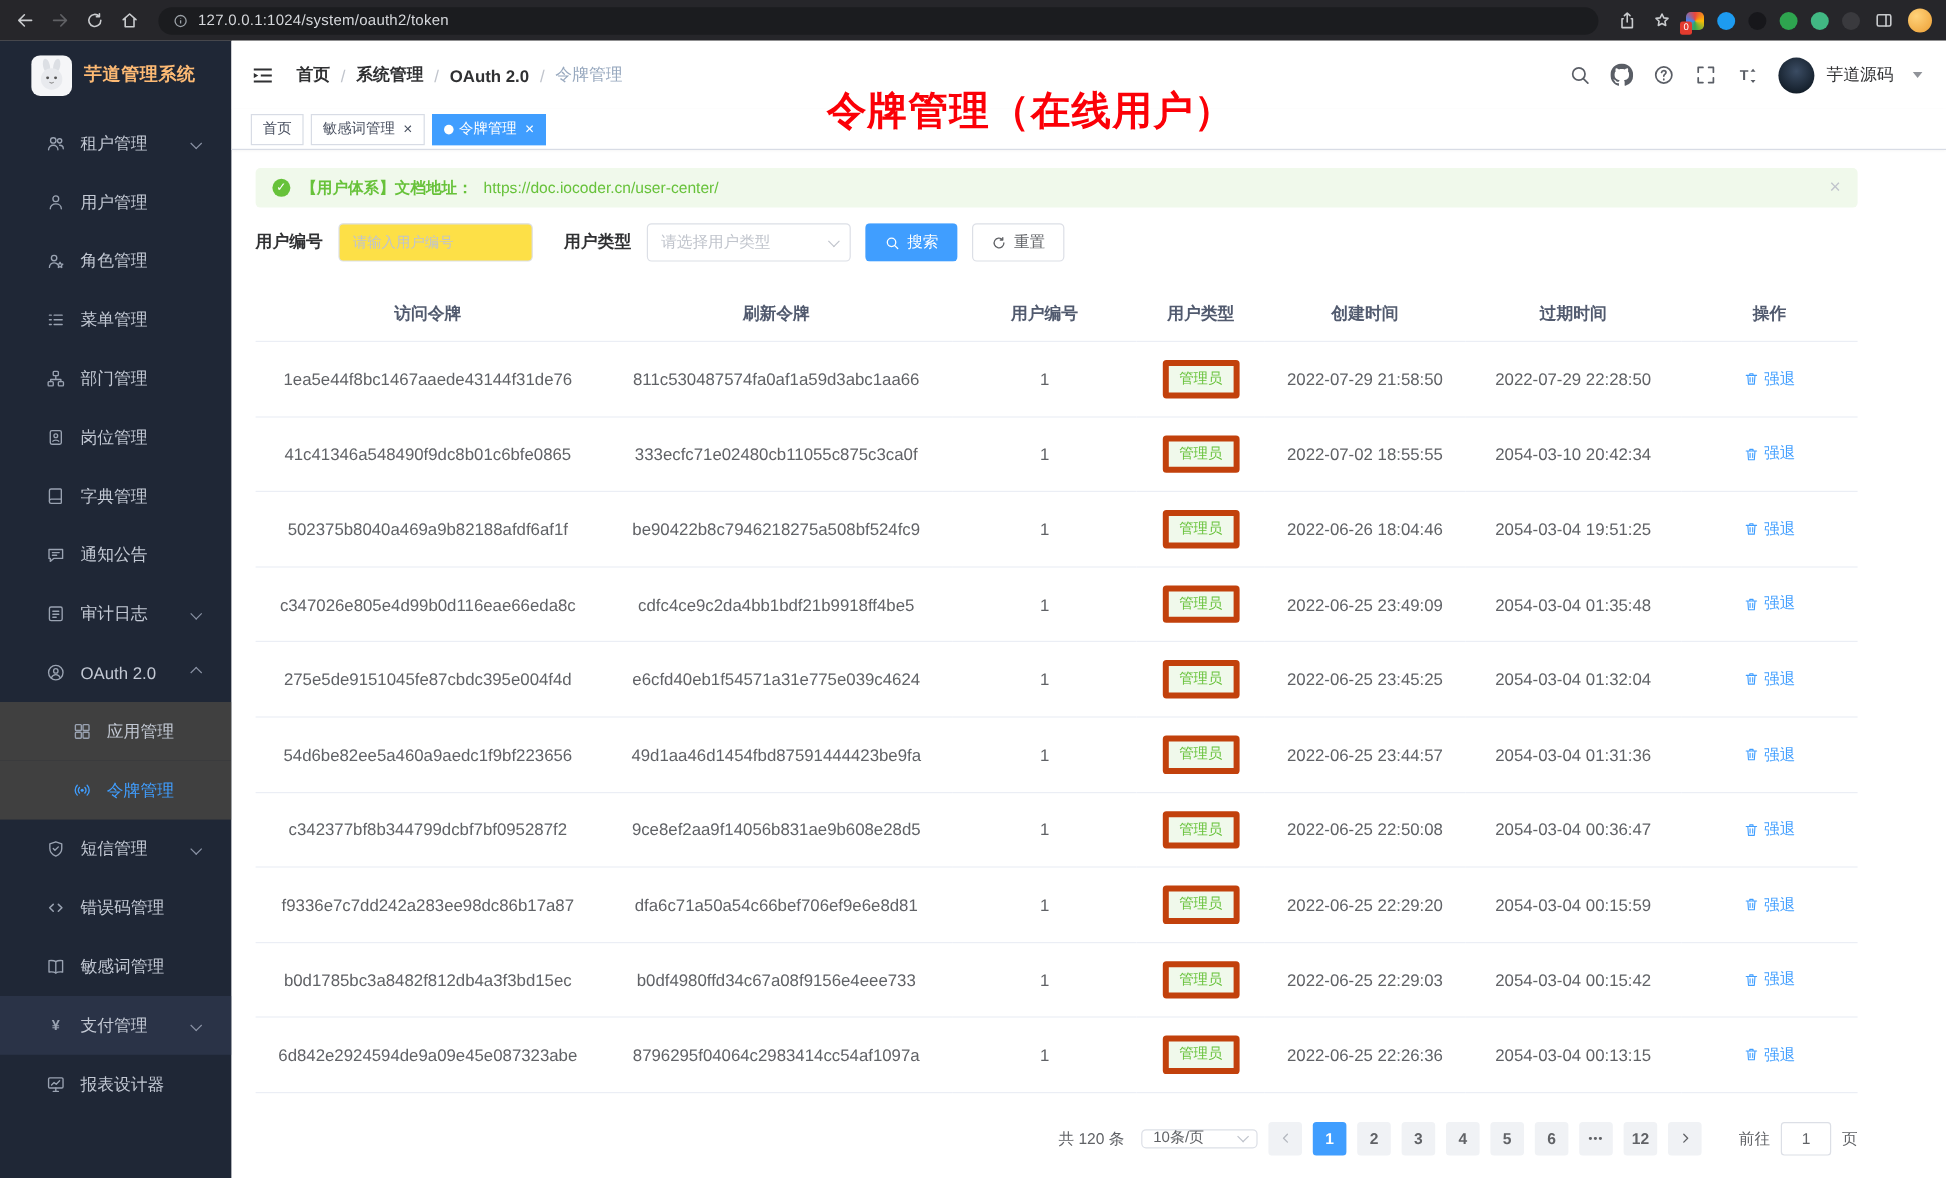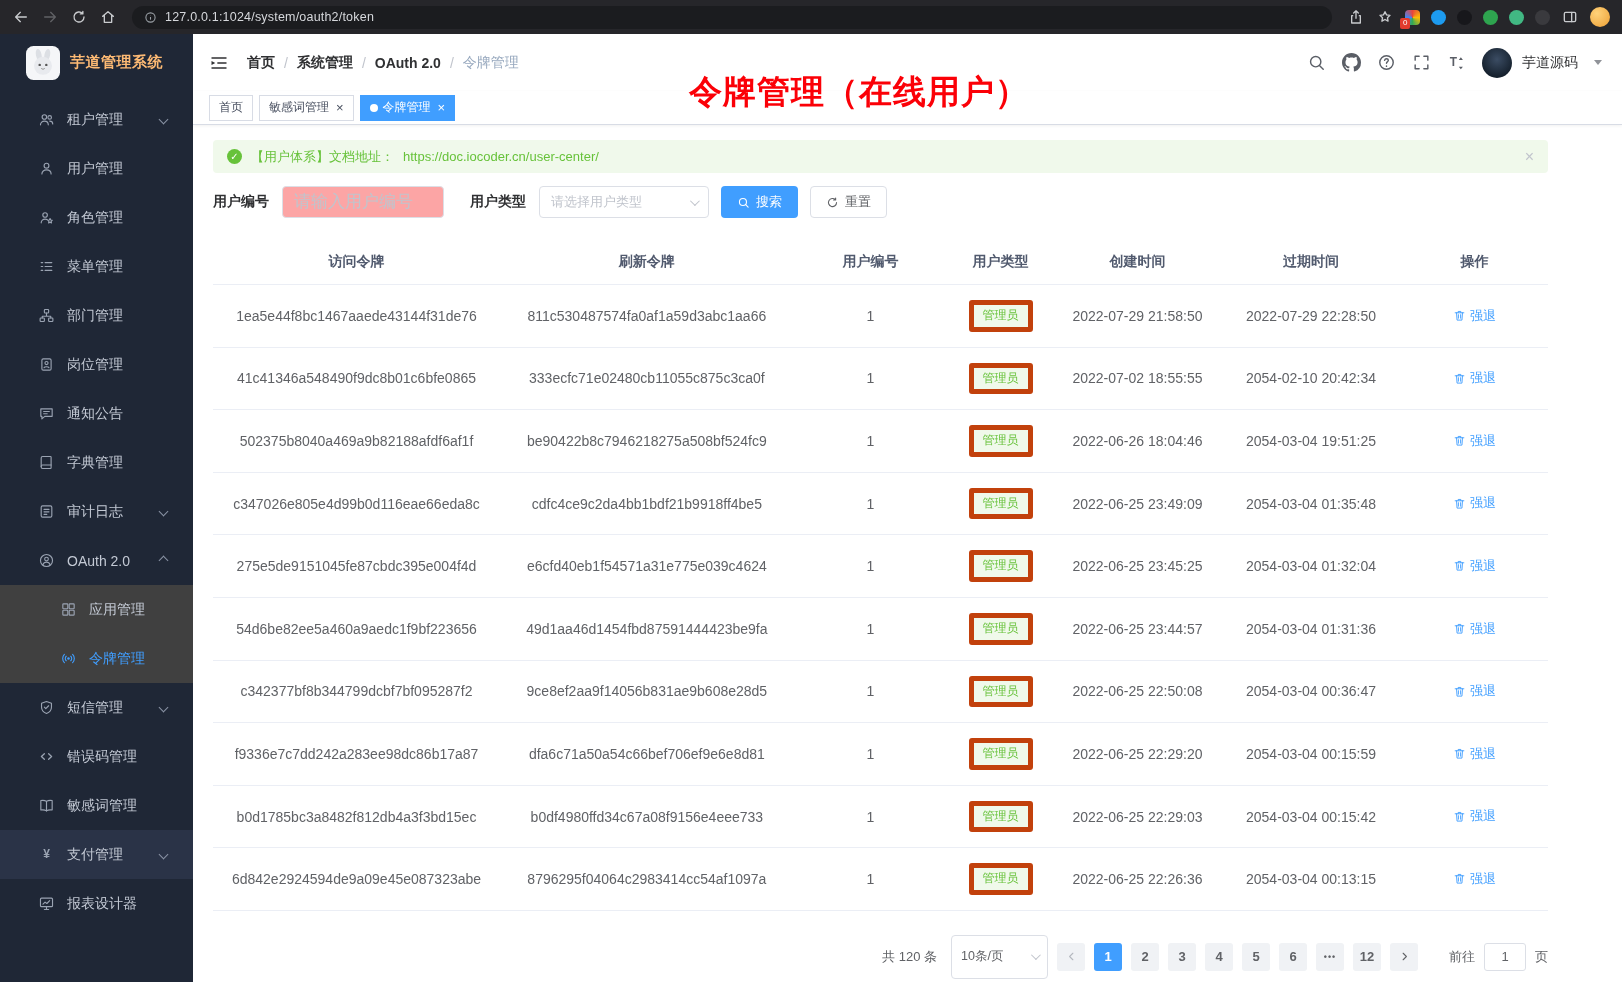--- a/index.html
+++ b/index.html
@@ -66,28 +66,28 @@
   .tab-dot{width:8px;height:8px;border-radius:50%;background:#fff;flex:0 0 auto;}
   .tab-close{font-size:13px;line-height:1;margin-left:2px;cursor:pointer;}
 
   
   .annotation{position:absolute;left:496px;top:36px;font-size:33px;font-weight:900;letter-spacing:1px;z-index:30;pointer-events:none;white-space:nowrap;}
 
   
   .content{flex:1;padding:15px 74px 0 20px;min-height:0;}
   .alert{height:33px;background:#f0f9eb;border-radius:4px;display:flex;align-items:center;gap:9px;padding:0 14px;font-size:13px;color:#67c23a;}
   .alert-check{width:15px;height:15px;border-radius:50%;background:#67c23a;color:#fff;font-size:10px;display:inline-flex;align-items:center;justify-content:center;font-weight:700;flex:0 0 auto;}
-  .alert-text{font-weight:400;}
+  .alert-text{font-weight:700;}
   .alert-link{color:#67c23a;text-decoration:none;cursor:pointer;}
   .alert-close{margin-left:auto;color:#c0c4cc;font-size:16px;cursor:pointer;line-height:1;}
 
   .filter-row{margin-top:13px;display:flex;align-items:center;font-size:14px;}
   .f-label{font-weight:700;color:#303133;margin-right:13px;white-space:nowrap;}
   .f-label.second{margin-left:26px;}
-  .inp{width:162px;height:32px;border:1px solid #dcdfe6;border-radius:4px;padding:0 11px;font-size:17px;color:#606266;outline:none;background:#fca5a5;font-family:inherit;}
+  .inp{width:162px;height:32px;border:1px solid #dcdfe6;border-radius:4px;padding:0 11px;font-size:12px;color:#606266;outline:none;background:#fde047;font-family:inherit;}
   .inp::placeholder{color:#c0c4cc;}
   .select{height:32px;border:1px solid #dcdfe6;border-radius:4px;padding:0 11px;display:flex;align-items:center;justify-content:space-between;background:#fff;cursor:pointer;}
   .select.user-type{width:170px;}
   .select .ph{color:#c0c4cc;font-size:13px;}
   .sel-caret{width:7px;height:7px;border-right:1.3px solid #c0c4cc;border-bottom:1.3px solid #c0c4cc;transform:rotate(45deg) translateY(-2px);flex:0 0 auto;}
   .btn{height:32px;border-radius:4px;display:inline-flex;align-items:center;gap:6px;padding:0 15px;font-size:13px;cursor:pointer;border:1px solid transparent;font-family:inherit;white-space:nowrap;}
   .btn-ic{width:13px;height:13px;stroke:currentColor;fill:none;stroke-width:2;stroke-linecap:round;stroke-linejoin:round;}
   .btn.primary{background:#409eff;color:#fff;margin-left:12px;}
   .btn.plain{background:#fff;border-color:#dcdfe6;color:#606266;margin-left:12px;}
 
@@ -97,21 +97,21 @@
   .data-table td{padding:15px 6px;border-bottom:1px solid #ebeef5;text-align:center;white-space:nowrap;overflow:hidden;text-overflow:ellipsis;}
   .col-access{width:21.5%;}.col-refresh{width:22%;}.col-uid{width:11.5%;}.col-utype{width:8%;}
   .col-created{width:12.5%;}.col-expires{width:13.5%;}.col-action{width:11%;}
   .badge{display:inline-block;padding:3px 9px;font-size:12px;color:#67c23a;background:#f0f9eb;border:5px solid #c2410c;border-radius:3px;line-height:1.3;}
   .force-logout{color:#409eff;font-size:13px;display:inline-flex;align-items:center;gap:4px;cursor:pointer;text-decoration:none;}
   .force-logout svg{width:13px;height:13px;stroke:currentColor;fill:none;stroke-width:1.7;stroke-linecap:round;stroke-linejoin:round;}
 
   
   .pagination{margin-top:24px;display:flex;align-items:center;justify-content:flex-end;gap:9px;font-size:13px;color:#606266;}
   .pg-total{margin-right:5px;}
-  .select.page-size{width:97px;height:44px;padding:0 9px;}
+  .select.page-size{width:97px;height:16px;padding:0 9px;}
   .ps-value{font-size:12.5px;color:#606266;}
   .pages{display:flex;gap:9px;}
   .page-btn{min-width:28px;height:28px;border:none;border-radius:3px;background:#f0f2f5;color:#606266;font-size:13px;font-weight:600;cursor:pointer;font-family:inherit;padding:0 6px;display:inline-flex;align-items:center;justify-content:center;}
   .page-btn.active{background:#409eff;color:#fff;}
   .page-btn.dots{font-size:9px;letter-spacing:1px;}
   .page-btn .chev{width:13px;height:13px;stroke:currentColor;fill:none;stroke-width:2;stroke-linecap:round;stroke-linejoin:round;}
   .page-btn.prev{color:#b4b8bf;}
   .page-btn.next{color:#606266;}
   .goto-label{margin-left:22px;text-align:right;}
   .goto-input{width:42px;height:28px;border:1px solid #dcdfe6;border-radius:3px;text-align:center;font-size:13px;color:#606266;outline:none;font-family:inherit;}
@@ -347,30 +347,30 @@
   </div>
           <div class="menu-item">
     <svg class="mi-icon" viewBox="0 0 24 24">
               <use href="#icon-post" xlink:href="#icon-post"></use>
             </svg>
     <span class="mi-label">岗位管理</span>
 
   </div>
           <div class="menu-item">
     <svg class="mi-icon" viewBox="0 0 24 24">
+              <use href="#icon-dict" xlink:href="#icon-dict"></use>
+            </svg>
+    <span class="mi-label">字典管理</span>
+
+  </div>
+          <div class="menu-item">
+    <svg class="mi-icon" viewBox="0 0 24 24">
               <use href="#icon-notice" xlink:href="#icon-notice"></use>
             </svg>
     <span class="mi-label">通知公告</span>
-
-  </div>
-          <div class="menu-item">
-    <svg class="mi-icon" viewBox="0 0 24 24">
-              <use href="#icon-dict" xlink:href="#icon-dict"></use>
-            </svg>
-    <span class="mi-label">字典管理</span>
 
   </div>
           <div class="menu-item">
     <svg class="mi-icon" viewBox="0 0 24 24">
               <use href="#icon-log" xlink:href="#icon-log"></use>
             </svg>
     <span class="mi-label">审计日志</span>
     <span class="menu-arrow"></span>
   </div>
           <div class="menu-item">
@@ -574,21 +574,21 @@
         <span class="fl-label">强退</span>
       </a>
     </td>
   </tr>
               <tr>
     <td class="c-access">41c41346a548490f9dc8b01c6bfe0865</td>
     <td class="c-refresh">333ecfc71e02480cb11055c875c3ca0f</td>
     <td class="c-uid">1</td>
     <td><span class="badge">管理员</span></td>
     <td class="c-created">2022-07-02 18:55:55</td>
-    <td class="c-expires">2054-02-10 20:42:34</td>
+    <td class="c-expires">2054-03-10 20:42:34</td>
     <td>
       <a class="force-logout">
         <svg viewBox="0 0 24 24">
                       <path d="M4 7h16M9.5 7V4.5h5V7M6.5 7l1 13.5h9l1-13.5M10 10.5v6.5M14 10.5v6.5"></path>
                     </svg>
         <span class="fl-label">强退</span>
       </a>
     </td>
   </tr>
               <tr>

